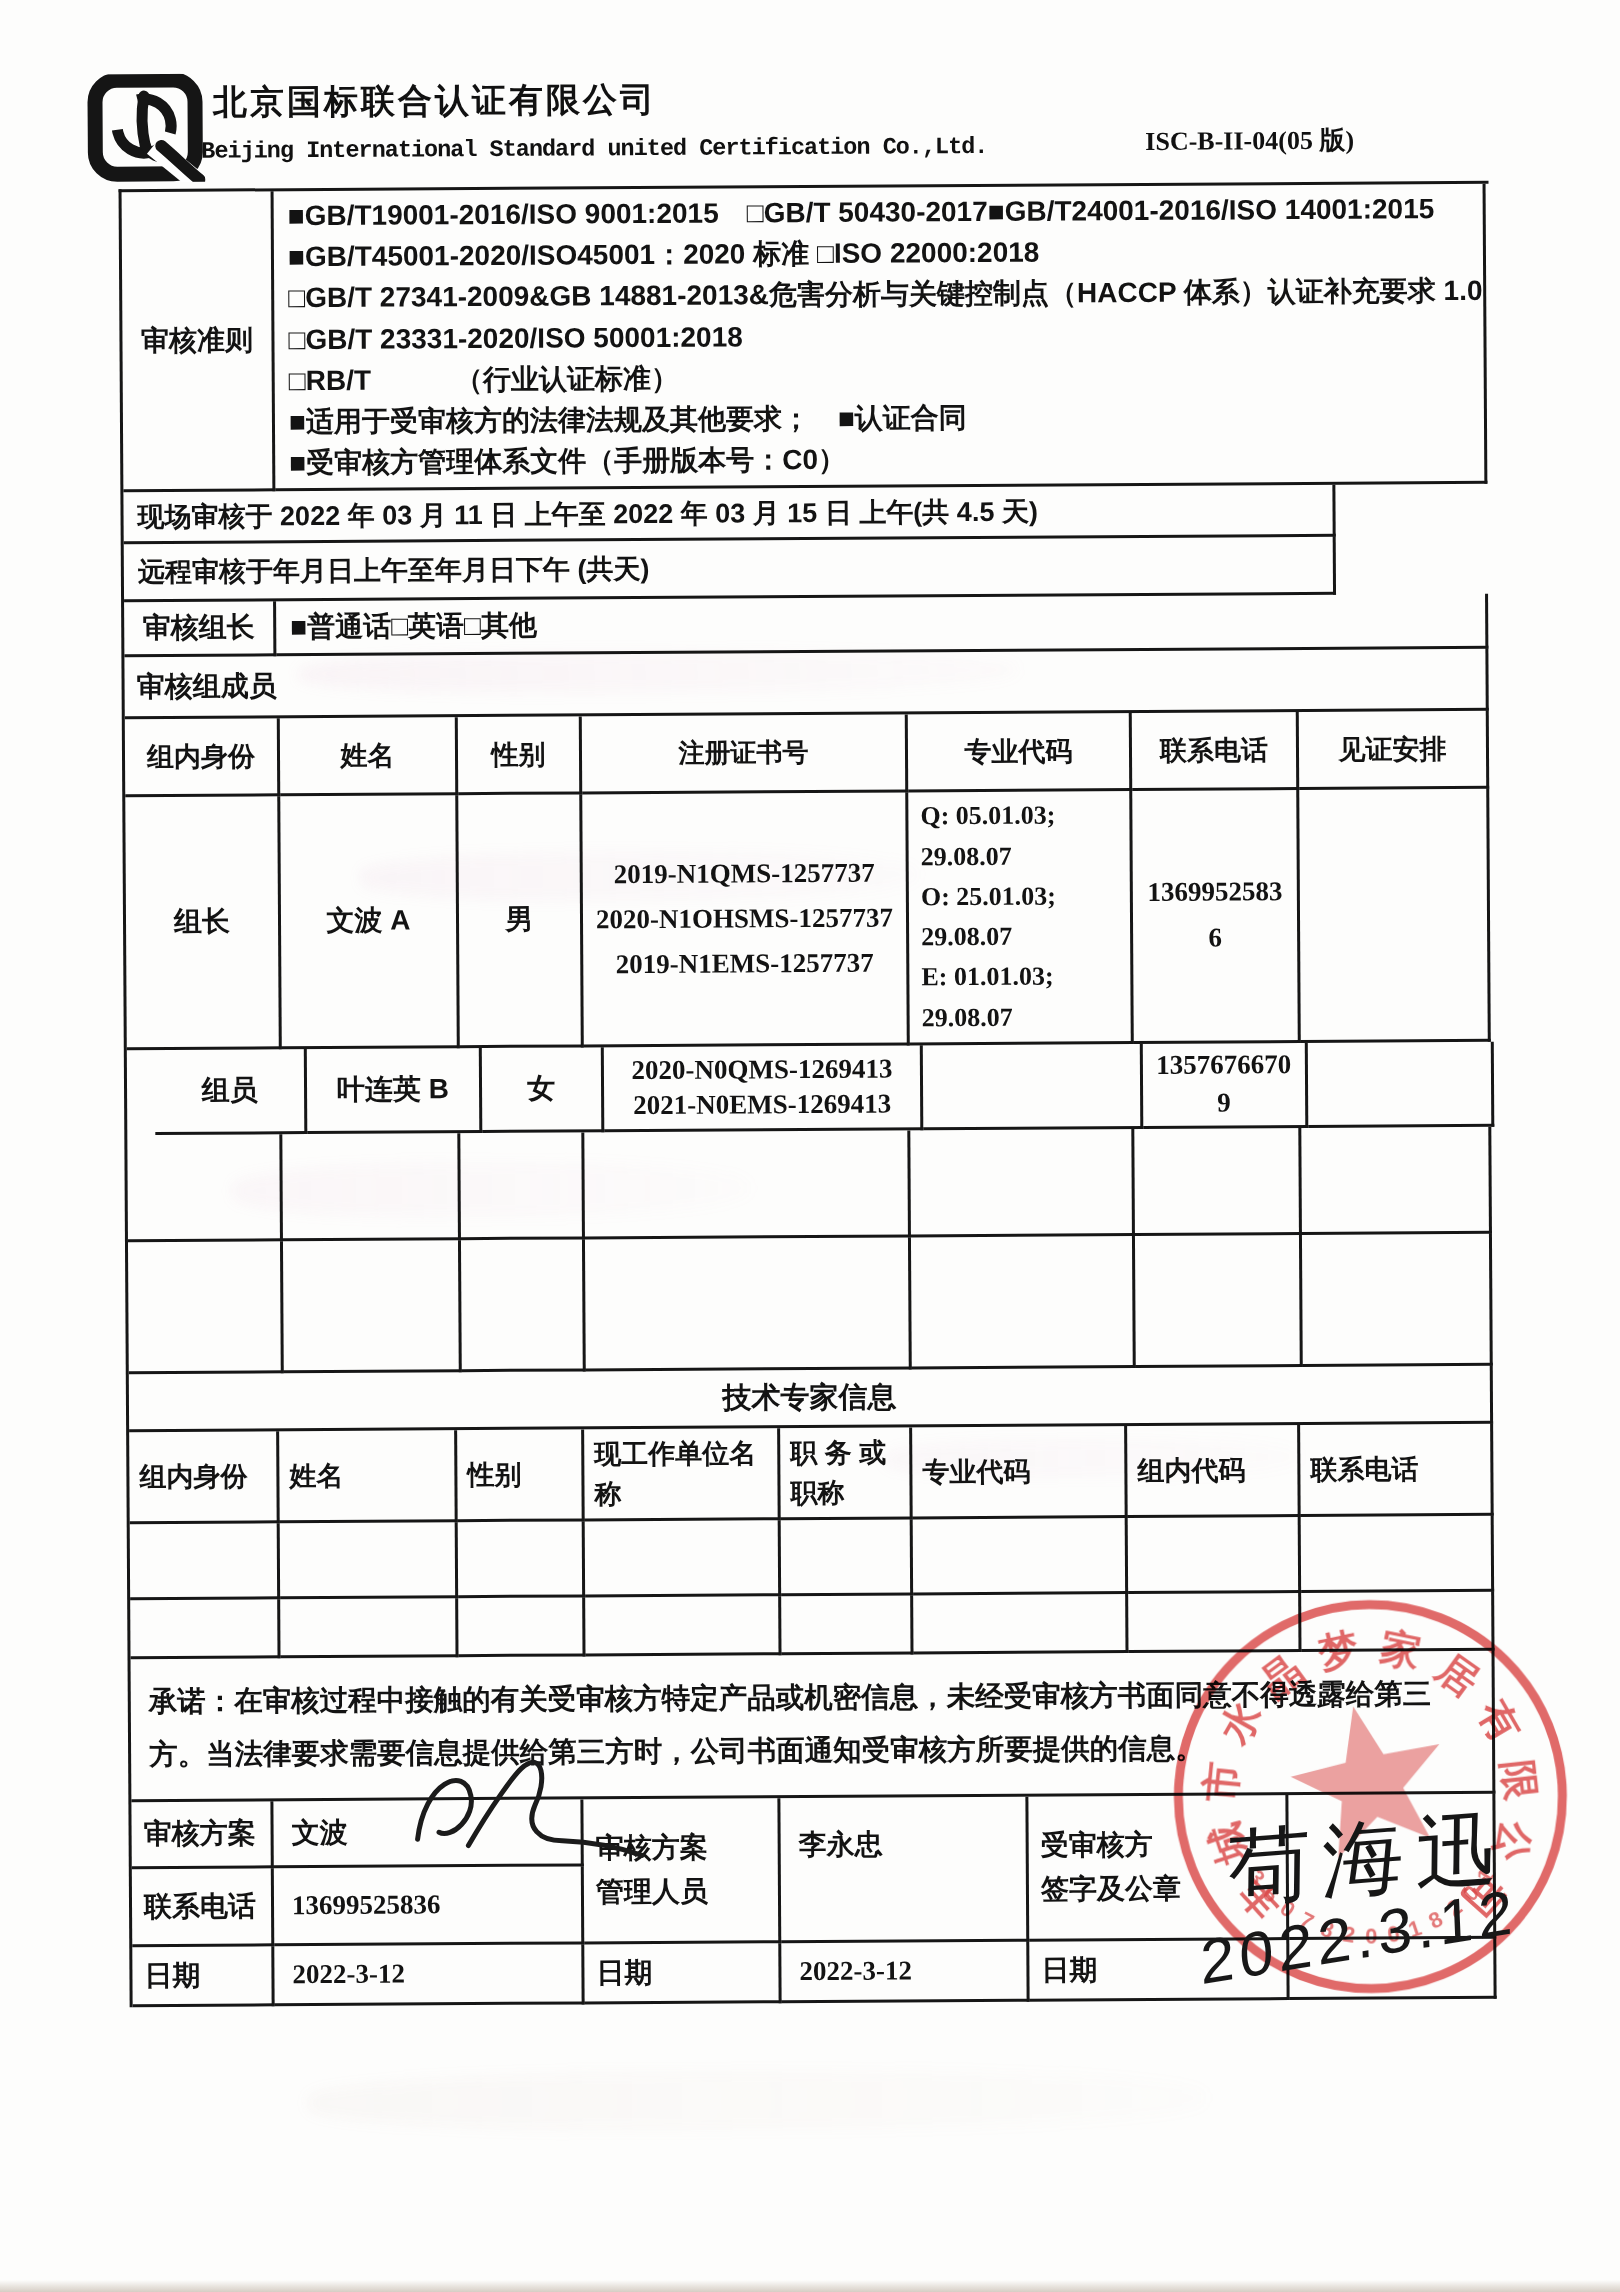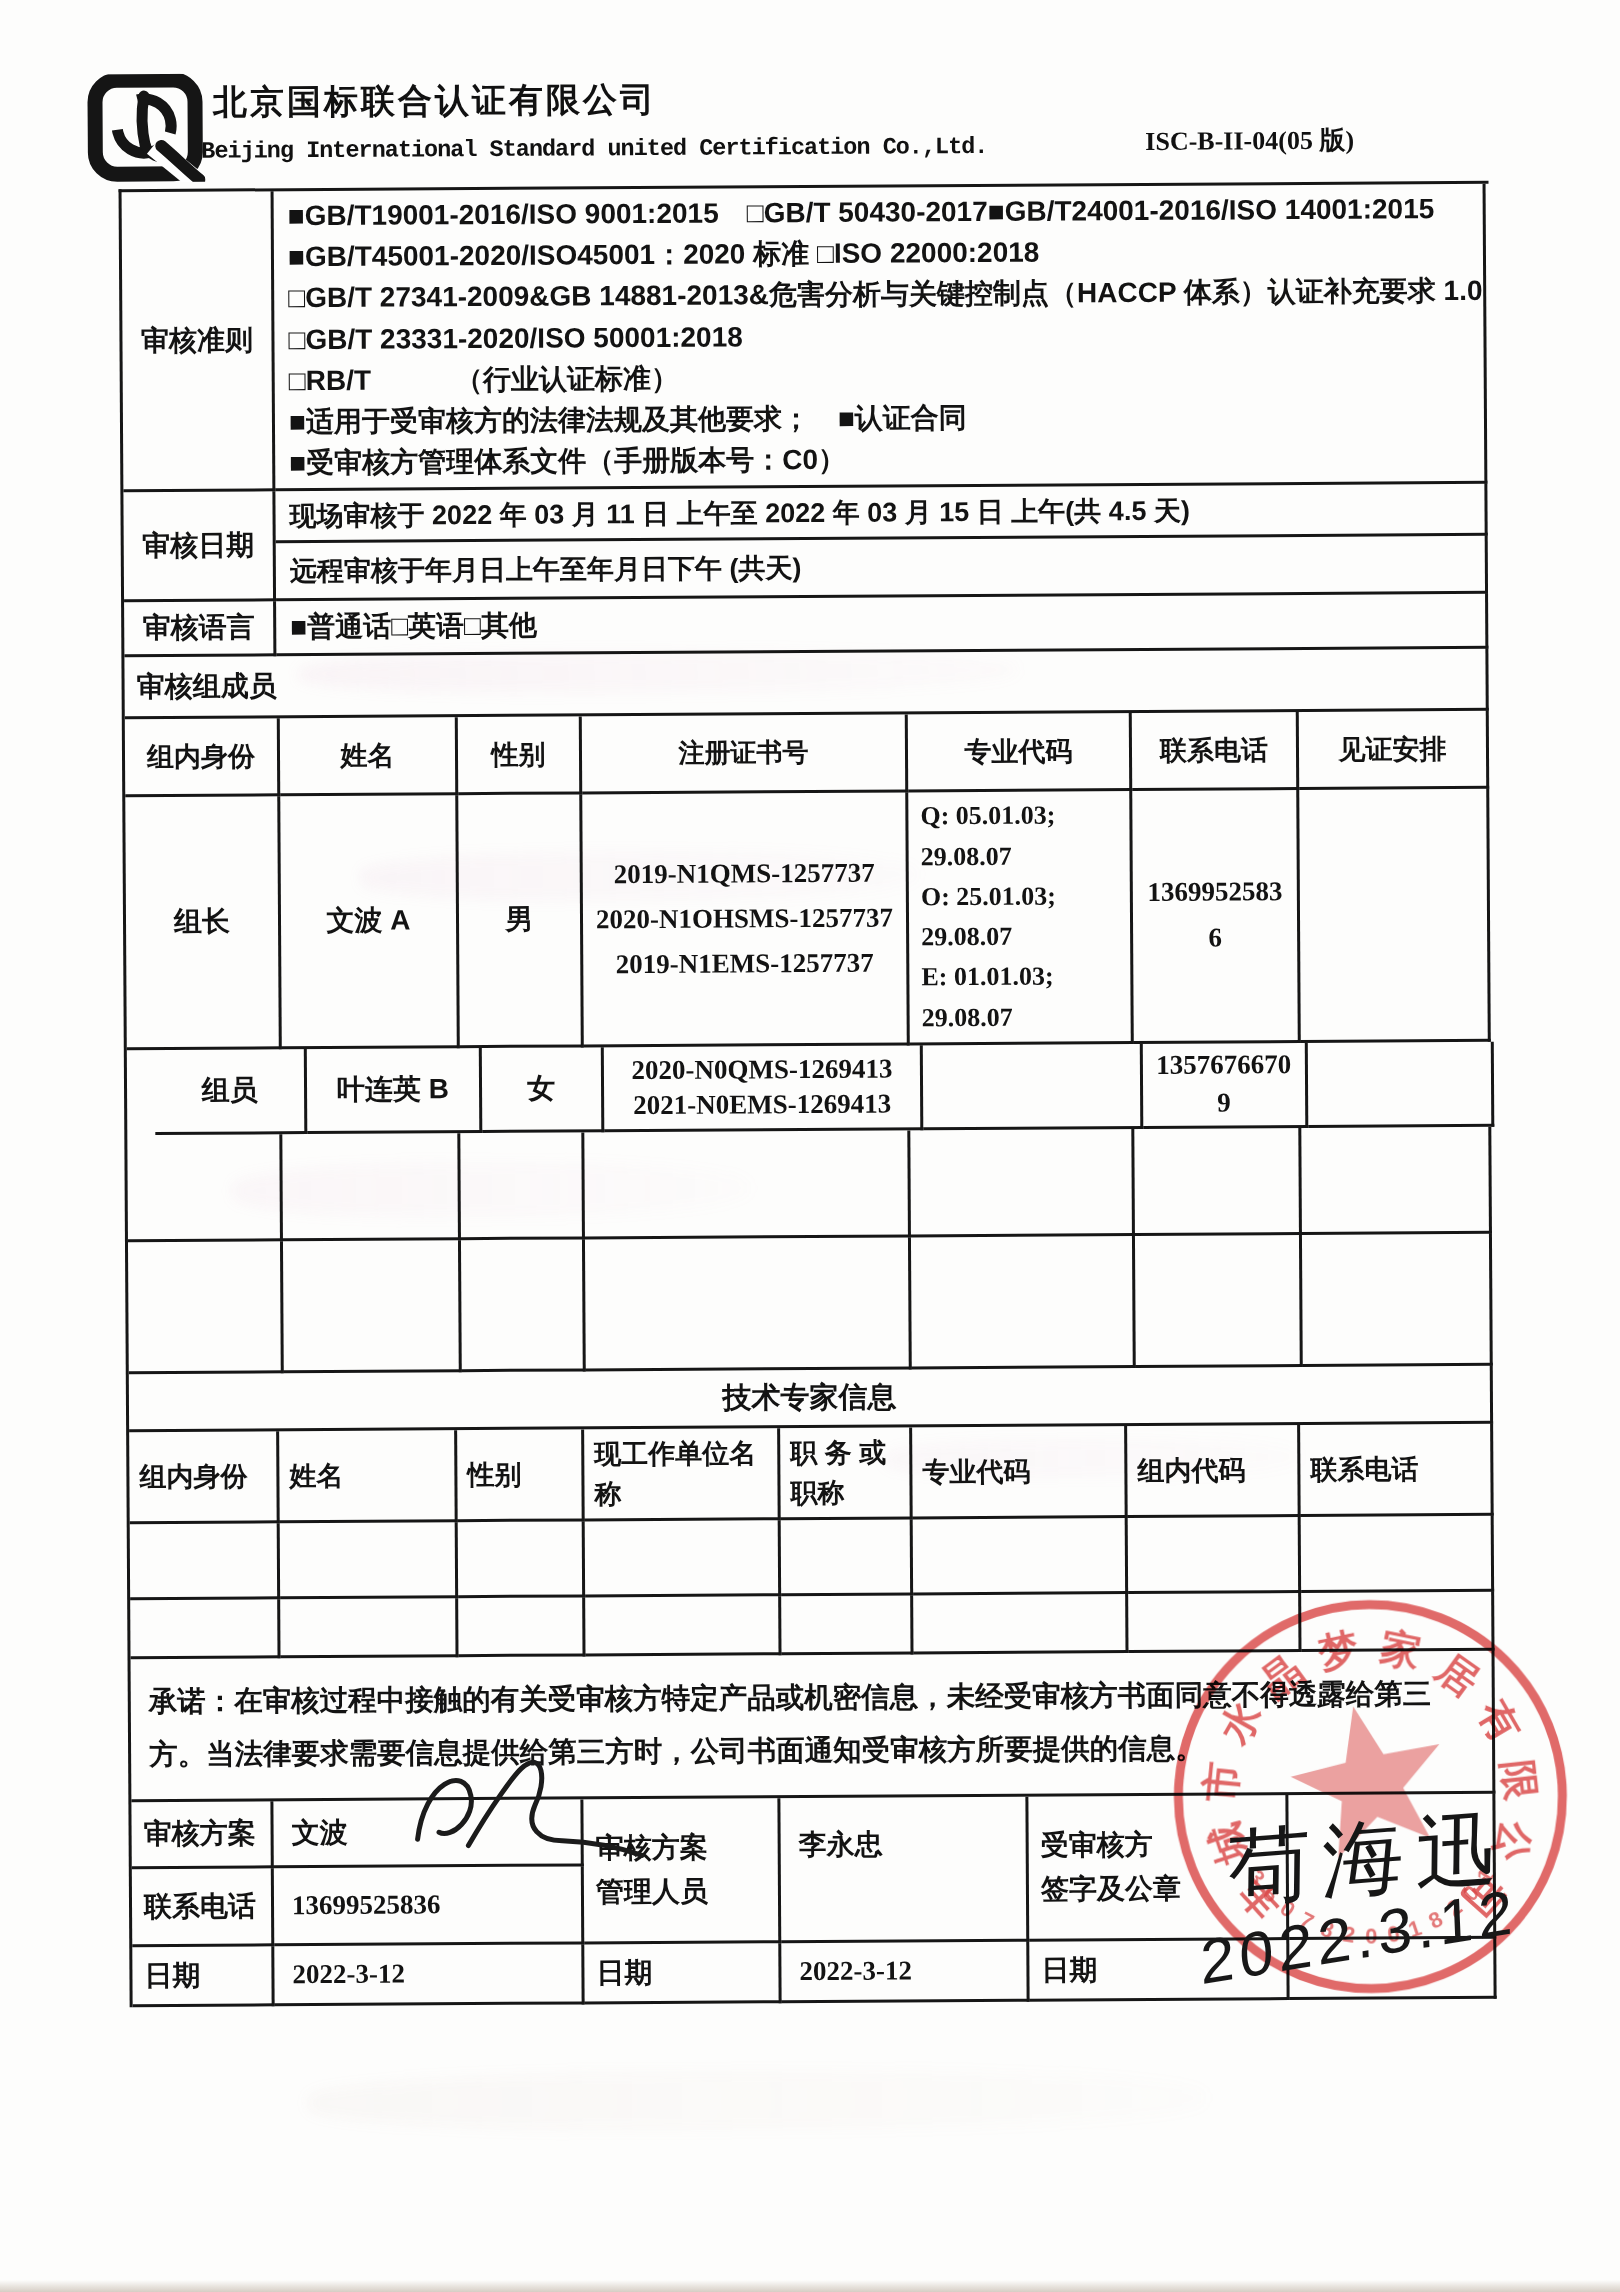--- a/index.html
+++ b/index.html
@@ -80,29 +80,28 @@
         <div>■GB/T45001-2020/ISO45001：2020 标准 □ISO 22000:2018</div>
         <div>□GB/T 27341-2009&amp;GB 14881-2013&amp;危害分析与关键控制点（HACCP 体系）认证补充要求 1.0</div>
         <div>□GB/T 23331-2020/ISO 50001:2018</div>
         <div>□RB/T　　　（行业认证标准）</div>
         <div>■适用于受审核方的法律法规及其他要求；　■认证合同</div>
         <div>■受审核方管理体系文件（手册版本号：C0）</div>
       </div>
     </div>
 
     <div class="r">
-      <div class="c" style="width:152px;height:110px;">审核日期</div>
       <div class="stack" style="width:1212px;">
         <div class="c left" style="width:1212px;height:52px;padding-left:14px;font-size:27px;">现场审核于 2022 年 03 月 11 日 上午至 2022 年 03 月 15 日 上午(共 4.5 天)</div>
         <div class="c left" style="width:1212px;height:58px;padding-left:14px;font-size:27px;">远程审核于年月日上午至年月日下午 (共天)</div>
       </div>
     </div>
 
     <div class="r">
-      <div class="c" style="width:152px;height:55px;">审核语言</div>
+      <div class="c" style="width:152px;height:55px;">审核组长</div>
       <div class="c left" style="width:1212px;height:55px;padding-left:14px;">■普通话□英语□其他</div>
     </div>
 
     <div class="r">
       <div class="c left" style="width:1364px;height:62px;padding-left:12px;">审核组成员</div>
     </div>
 
     <div class="r">
       <div class="c" style="width:155px;height:78px;font-size:27px;">组内身份</div>
       <div class="c" style="width:178px;height:78px;font-size:27px;">姓名</div>

